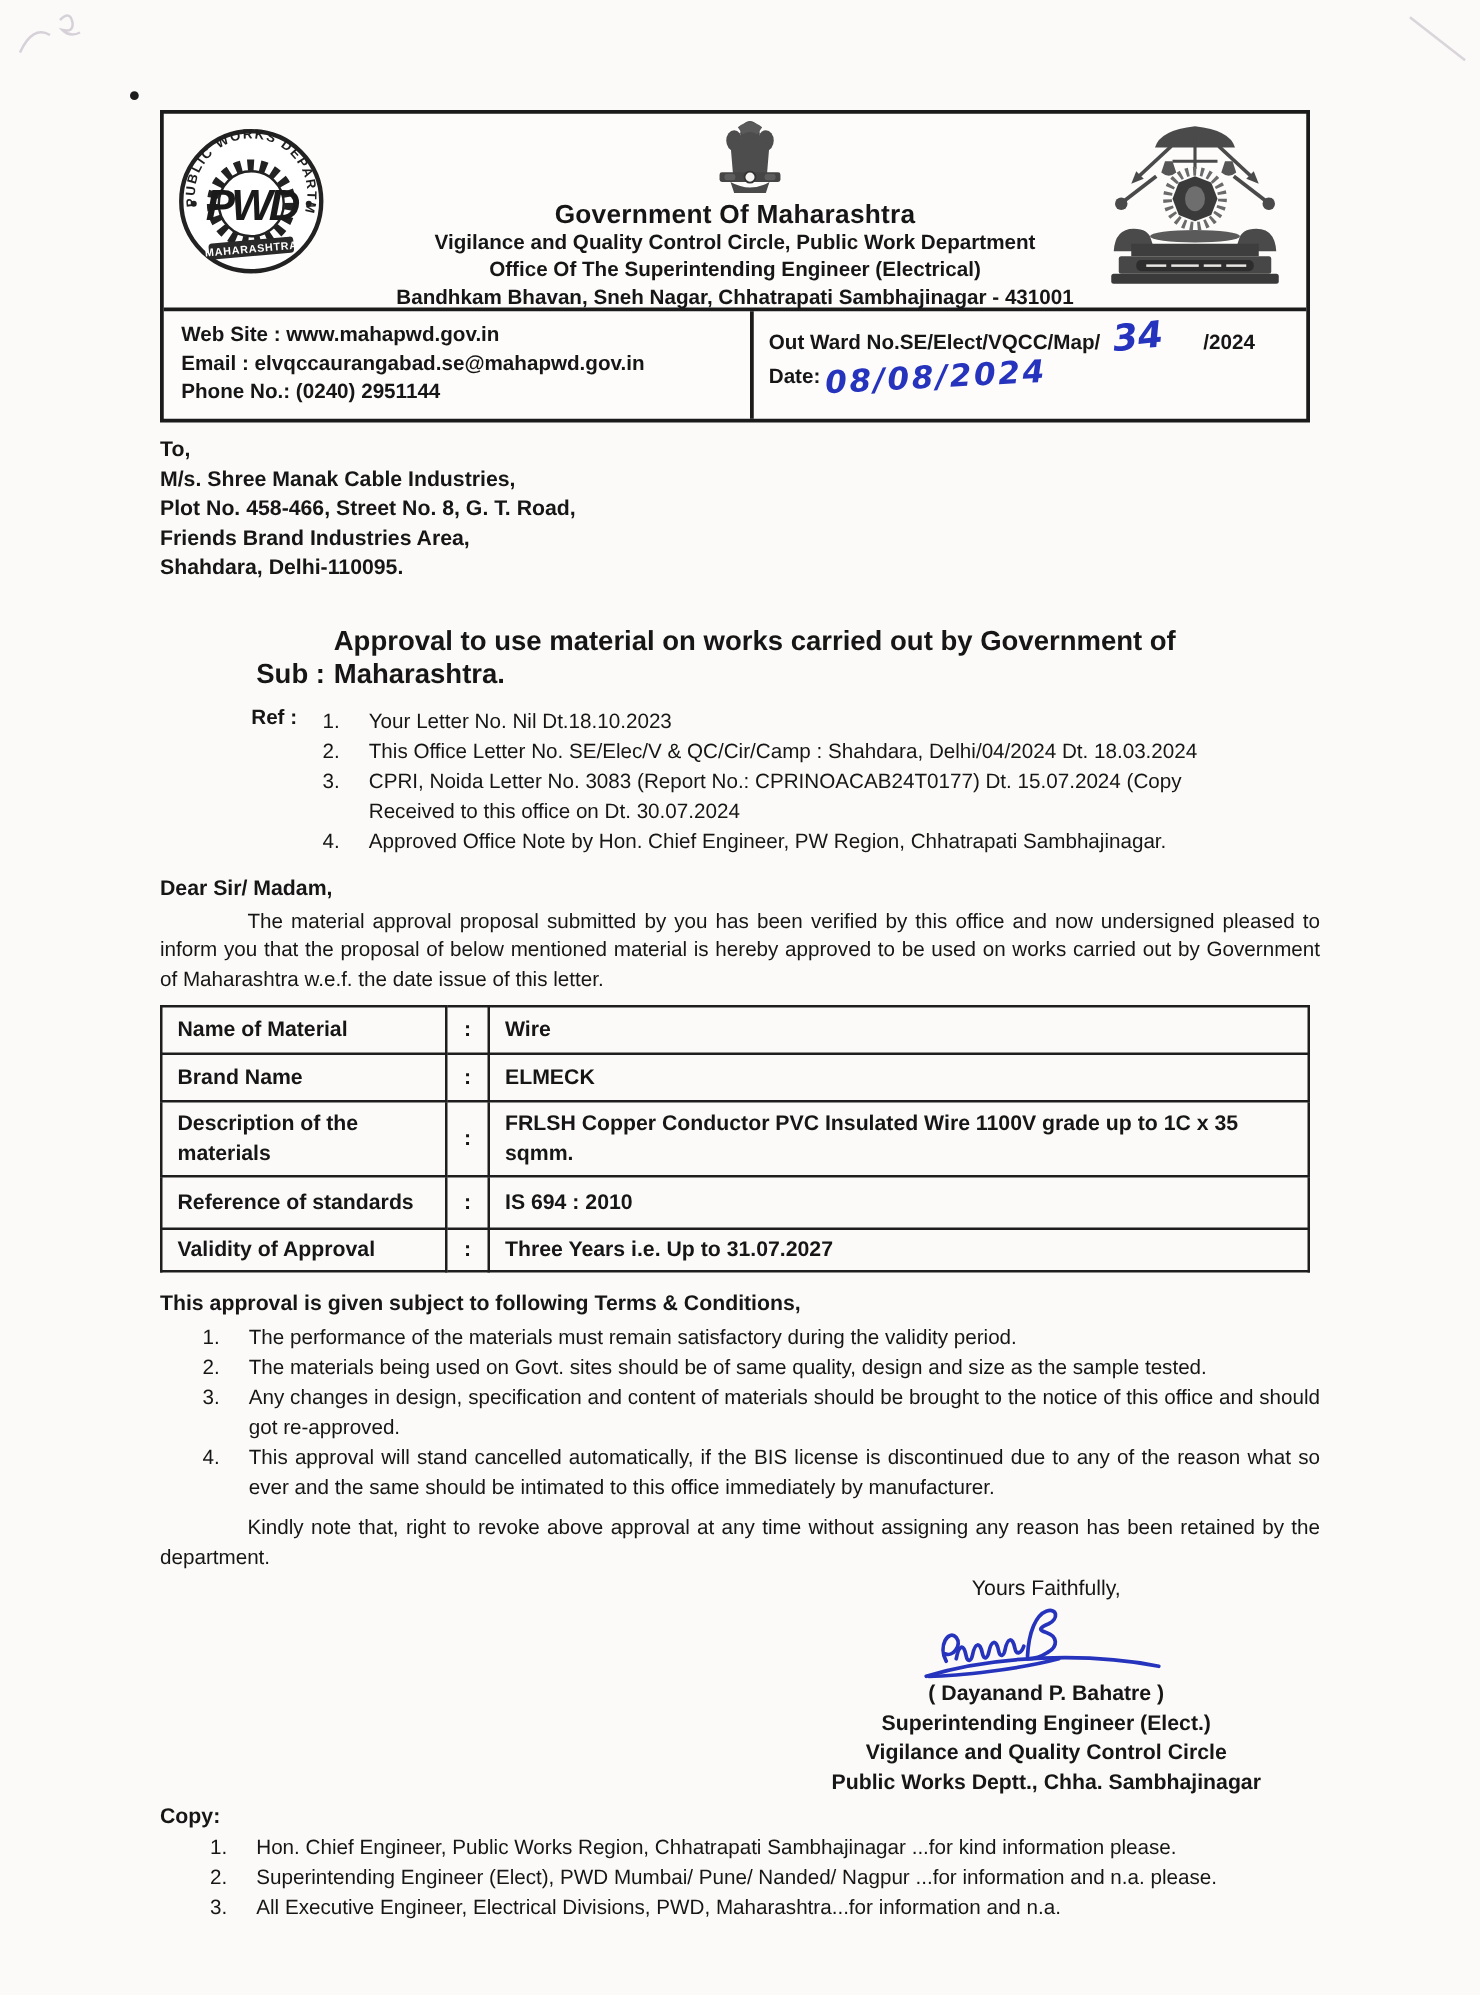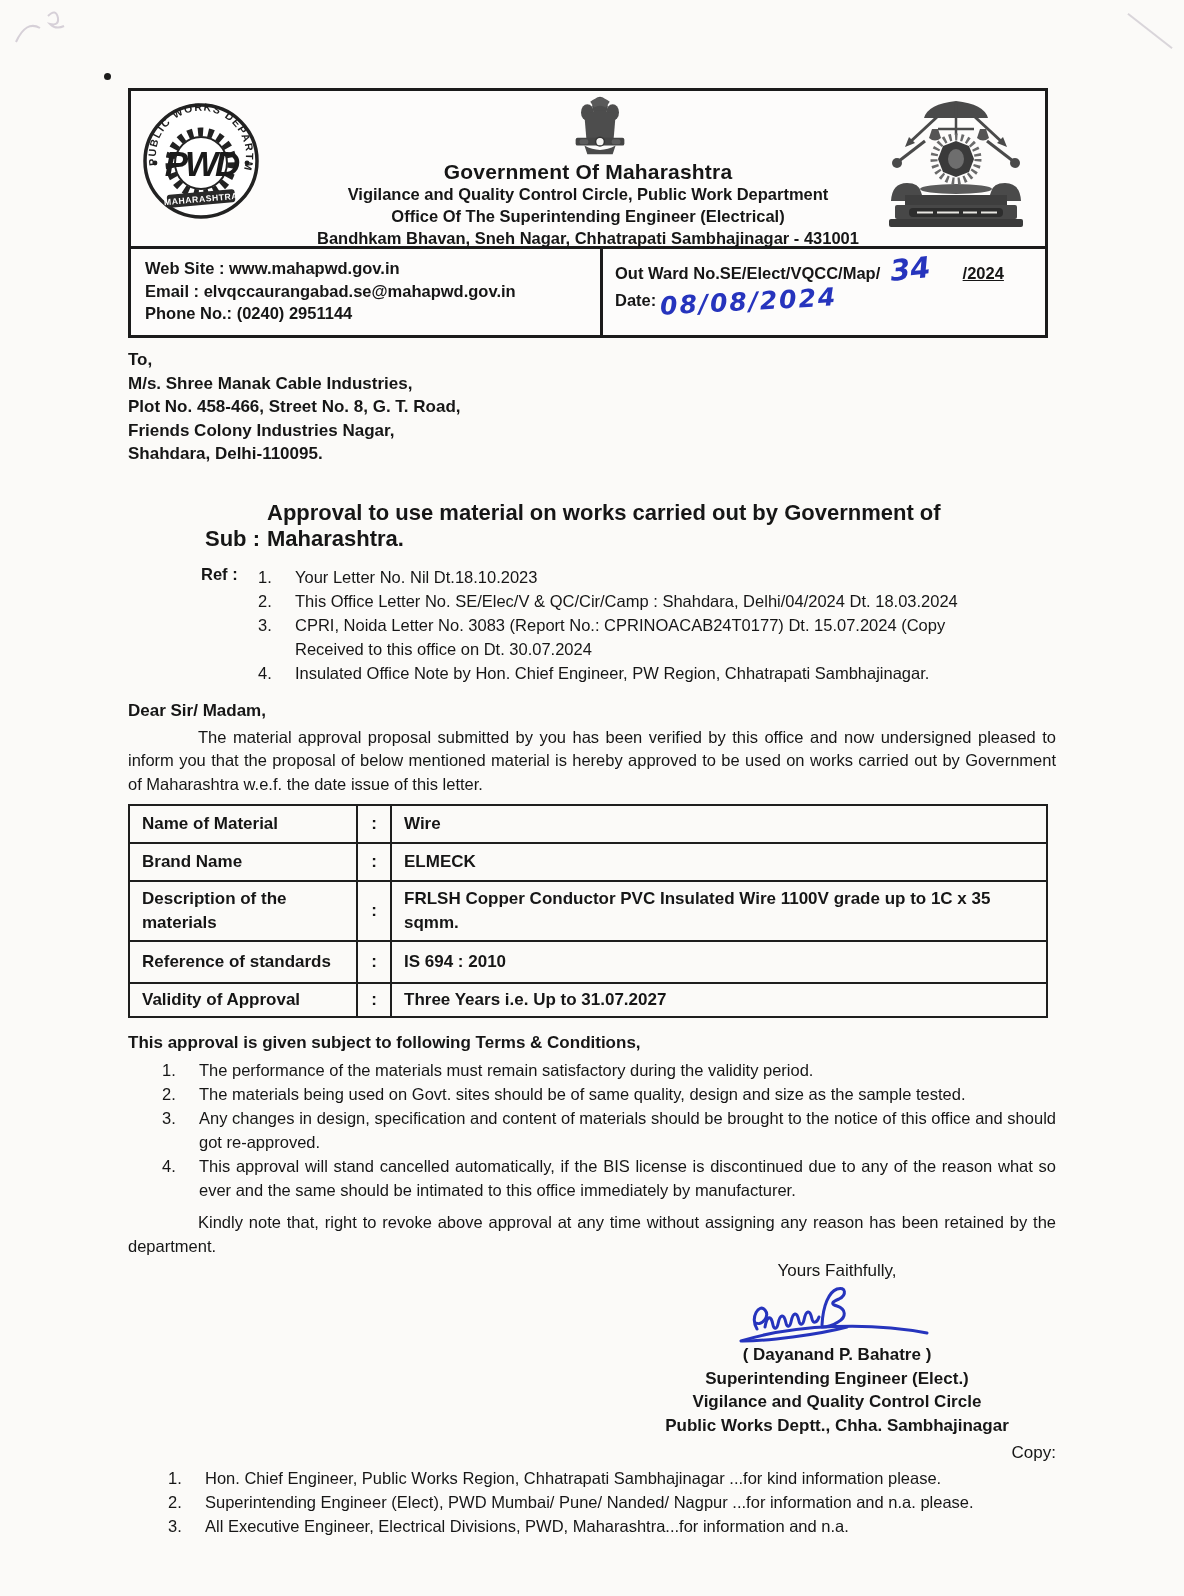--- a/index.html
+++ b/index.html
@@ -21,21 +21,21 @@
   .gov-line { font-size:21px; font-weight:bold; letter-spacing:.2px; }
   .hdr-line { font-size:16.5px; font-weight:bold; }
 
   .contact-row { display:flex; height:86px; font-weight:bold; font-size:16.5px; }
   .contact-left { flex:0 0 472px; border-right:3px solid #1b1b1b; padding:8px 6px 16px 14px; line-height:22.5px; }
   .contact-right { flex:1; padding:10px 6px 0 12px; position:relative; }
   .outward-line { white-space:nowrap; }
   .date-line { margin-top:8px; }
   .hand { font-family:"DejaVu Sans", sans-serif; font-style:italic; font-weight:bold; }
   .hand-num { display:inline-block; font-size:29px; transform:rotate(-6deg); margin:0 4px 0 10px; line-height:20px; }
-  .outward-year { margin-left:28px;text-decoration:underline; }
+  .outward-year { margin-left:28px; }
   .hand-date { display:inline-block; font-size:25px; letter-spacing:2px; transform:rotate(-3deg); line-height:18px; vertical-align:-4px; margin-left:4px; }
 
   
   .to-block { margin-top:10px; font-weight:bold; font-size:17px; line-height:23.5px; }
   .sub-row { margin-top:34px; margin-left:77px; display:flex; font-weight:bold; font-size:22px;align-items:flex-end; }
   .sub-label { flex:0 0 62px; }
   .ref-row { margin-top:13px; margin-left:73px; display:flex; font-size:16.5px; }
   .ref-label { flex:0 0 57px; font-weight:bold; }
   ol.plain { list-style:none; counter-reset:n; }
   ol.plain li { counter-increment:n; position:relative; padding-left:37px; line-height:24px; }
@@ -59,21 +59,21 @@
   .terms-list { margin-top:5px; margin-left:34px; width:894px; font-size:16.5px; }
   .terms-list li { line-height:24.5px; text-align:justify; }
   .closing-note { margin-top:9px; font-size:16.5px; line-height:23.5px; text-align:justify; text-indent:70px; }
 
   .sign-block { margin-top:3px; margin-left:514px; width:390px; text-align:center; }
   .signoff { font-size:17px; }
   .signature-svg { display:block; margin:4px auto -4px auto; }
   .sig-line { font-weight:bold; font-size:17px; line-height:23.5px; }
 
   .copy-block { margin-top:6px; font-size:16.5px; }
-  .copy-label { font-weight:normal; font-size:17px;text-align:right; }
+  .copy-label { font-weight:bold; font-size:17px; }
   .copy-list { margin-left:40px; margin-top:3px; }
 
   
   .ink-dot { position:absolute; left:104px; top:73px; width:7px; height:7px; border-radius:50%; background:#1c1c1c; }
   .pencil-mark { position:absolute; left:8px; top:4px; }
   .fold-mark { position:absolute; left:1122px; top:30px; width:56px; height:2px; background:#d9d5da; transform:rotate(38deg); }
 </style>
 </head>
 <body>
 
@@ -176,36 +176,36 @@
             <span>Date:</span><span class="hand hand-date" style="color:#2634bd">08/08/2024</span>
           </div>
         </div>
       </div>
     </div>
 
     <div class="to-block">
       <div>To,</div>
       <div>M/s. Shree Manak Cable Industries,</div>
       <div>Plot No. 458-466, Street No. 8, G. T. Road,</div>
-      <div>Friends Colony Industries Nagar,</div>
+      <div>Friends Brand Industries Area,</div>
       <div>Shahdara, Delhi-110095.</div>
     </div>
 
     <div class="sub-row">
       <span class="sub-label">Sub :</span>
       <span>Approval to use material on works carried out by Government of Maharashtra.</span>
     </div>
 
     <div class="ref-row">
       <span class="ref-label">Ref :</span>
       <ol class="plain ref-list">
         <li>Your Letter No. Nil Dt.18.10.2023</li>
         <li>This Office Letter No. SE/Elec/V &amp; QC/Cir/Camp : Shahdara, Delhi/04/2024 Dt. 18.03.2024</li>
         <li>CPRI, Noida Letter No. 3083 (Report No.: CPRINOACAB24T0177) Dt. 15.07.2024 (Copy Received to this office on Dt. 30.07.2024</li>
-        <li>Insulated Office Note by Hon. Chief Engineer, PW Region, Chhatrapati Sambhajinagar.</li>
+        <li>Approved Office Note by Hon. Chief Engineer, PW Region, Chhatrapati Sambhajinagar.</li>
       </ol>
     </div>
 
     <div class="salutation">Dear Sir/ Madam,</div>
     <p class="body-para">The material approval proposal submitted by you has been verified by this office and now undersigned pleased to inform you that the proposal of below mentioned material is hereby approved to be used on works carried out by Government of Maharashtra w.e.f. the date issue of this letter.</p>
 
     <table class="material-table">
       <colgroup>
           <col class="c-label">
           <col class="c-colon">

